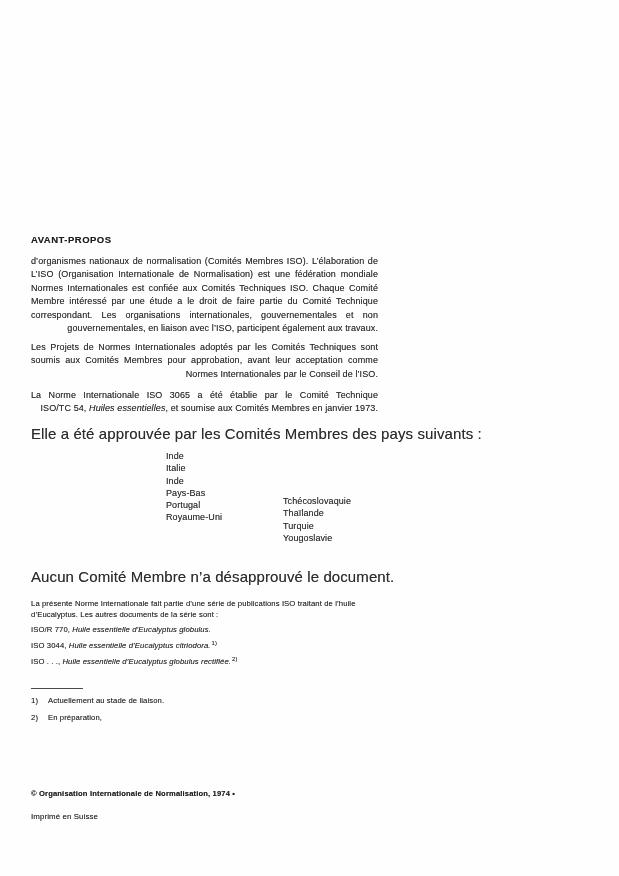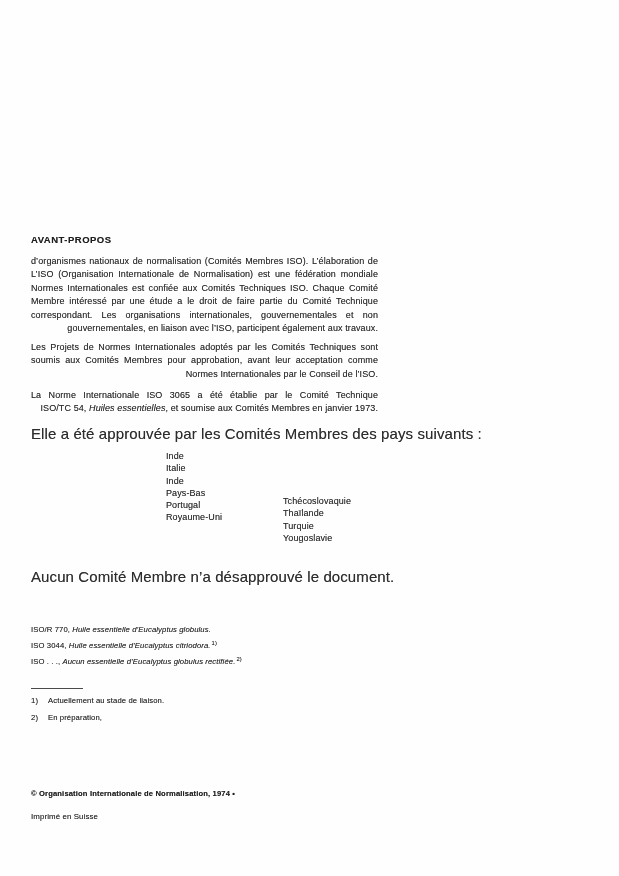--- a/index.html
+++ b/index.html
@@ -134,26 +134,30 @@
   </div>
   <div class="country-col col3">
     <div>Tchécoslovaquie</div>
     <div>Thaïlande</div>
     <div>Turquie</div>
     <div>Yougoslavie</div>
   </div>
 
   <div class="abs single" style="top:568px">Aucun Comité Membre n’a désapprouvé le document.</div>
 
+  <div class="abs smallblock" style="top:598px">
+    <div>La présente Norme Internationale fait partie d’une série de publications ISO traitant de l’huile</div>
+    <div>d’Eucalyptus. Les autres documents de la série sont :</div>
+  </div>
 
   <div class="abs pub" style="top:625px"><span>ISO/R 770, </span><span class="it">Huile essentielle d’Eucalyptus globulus.</span></div>
 
   <div class="abs pub" style="top:641px"><span>ISO 3044, </span><span class="it">Huile essentielle d’Eucalyptus citriodora.</span><span class="sup">1)</span></div>
 
-  <div class="abs pub" style="top:657px"><span>ISO . . ., </span><span class="it">Aucun essentielle d’Eucalyptus globulus rectifiée.</span><span class="sup">2)</span></div>
+  <div class="abs pub" style="top:657px"><span>ISO . . ., </span><span class="it">Huile essentielle d’Eucalyptus globulus rectifiée.</span><span class="sup">2)</span></div>
 
   <div class="rule"></div>
 
   <div class="abs footnote" style="top:696px"><span class="fn-num">1)</span><span>Actuellement au stade de liaison.</span></div>
 
   <div class="abs footnote" style="top:713px"><span class="fn-num">2)</span><span>En préparation,</span></div>
 
   <div class="abs copyright" style="top:789px">© Organisation Internationale de Normalisation, 1974 •</div>
 
   <div class="abs printed" style="top:812px">Imprimé en Suisse</div>

